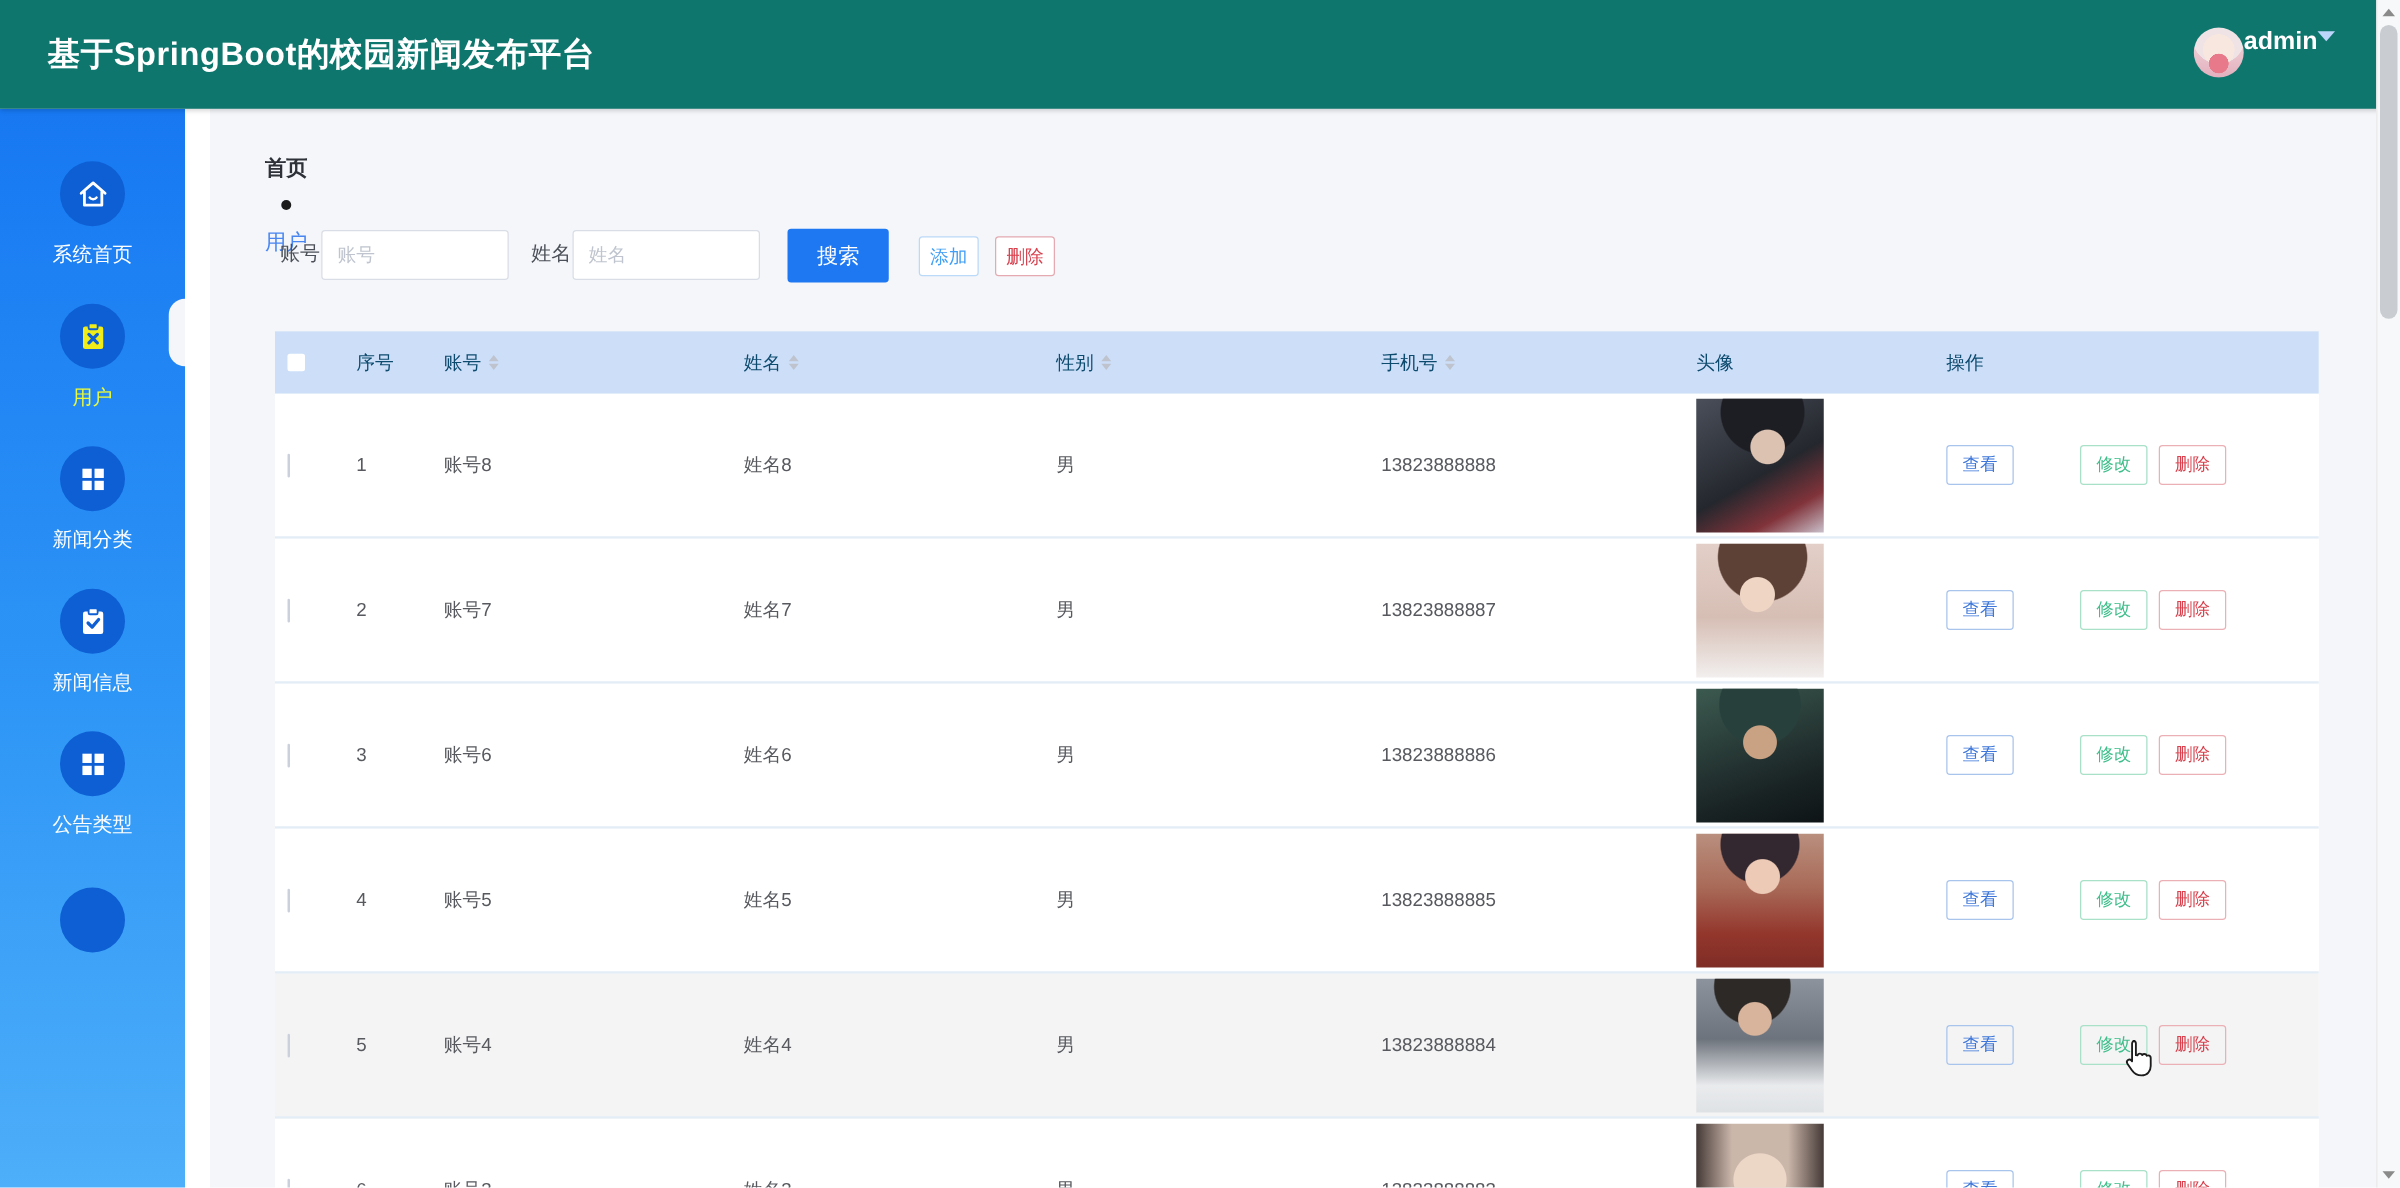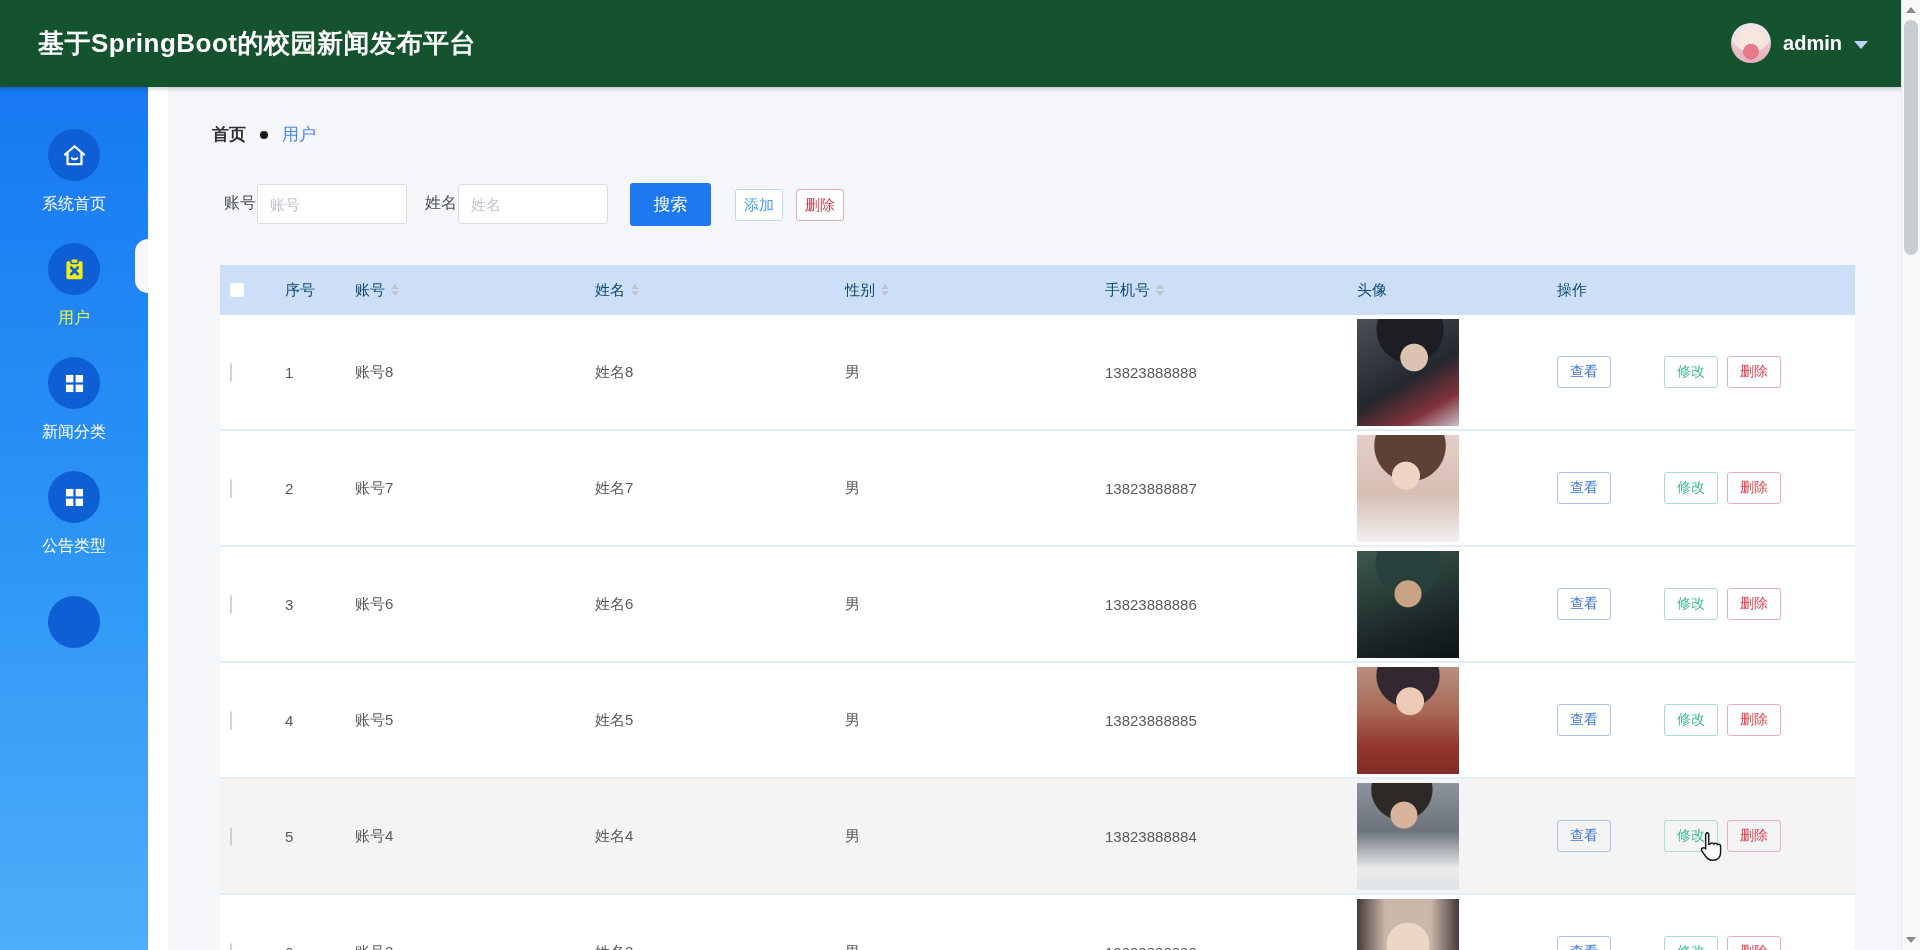--- a/index.html
+++ b/index.html
@@ -1,25 +1,25 @@
 <!DOCTYPE html>
 <html><head>
 <meta charset="utf-8">
 <style>
   * { box-sizing: border-box; margin: 0; padding: 0; }
   html,body { width:1920px; height:950px; overflow:hidden; background:#fff;
     font-family:"Liberation Sans","DejaVu Sans",sans-serif; }
 
   
   .navbar { position:absolute; left:0; top:0; width:1920px; height:87px;
-    background:#14532d; z-index:30; box-shadow:0 2px 4px rgba(0,0,0,.18); }
+    background:#0f766e; z-index:30; box-shadow:0 2px 4px rgba(0,0,0,.18); }
   .navbar-title { position:absolute; left:38px; top:0; height:87px; line-height:87px;
     color:#fff; font-size:26px; font-weight:bold; letter-spacing:.5px; }
   .admin-box { position:absolute; right:52px; top:22px; height:42px;
-    display:flex; align-items:center; gap:12px; cursor:pointer; }
+    display:flex; cursor:pointer; }
   .admin-avatar { width:40px; height:40px; border-radius:50%;
     background:
       radial-gradient(circle at 50% 72%, #e8798a 0 22%, transparent 23%),
       radial-gradient(circle at 50% 45%, #f7e7de 0 42%, transparent 43%),
       radial-gradient(circle at 50% 20%, #efe3e6 0 55%, transparent 56%),
       linear-gradient(180deg,#f3dfe2,#d993a8 160%);
     background-color:#eed7d4; }
   .admin-name { color:#fff; font-size:20px; font-weight:bold; }
   .admin-caret { width:0; height:0; border-left:7px solid transparent;
     border-right:7px solid transparent; border-top:8px solid #BCD6FB; margin-top:3px; }
@@ -35,21 +35,21 @@
   .side-label { margin-top:13px; color:#fff; font-size:16px; }
   .side-item.active .side-label { color:#E9F93B; }
   .notch { position:absolute; right:0; top:152px; width:13px; height:54px;
     background:#F4F6FA; border-radius:28px 0 0 28px; }
 
   
   .content { position:absolute; left:168px; top:87px; width:1752px; height:863px;
     background:#F4F6FA; overflow:hidden; }
 
   .breadcrumb { position:absolute; left:44px; top:36px; display:flex; align-items:center;
-    gap:14px; font-size:17px; }
+    gap:14px; font-size:17px;flex-direction:column; }
   .bc-home { color:#2E3238; font-weight:bold; }
   .bc-dot { width:8px; height:8px; border-radius:50%; background:#1b1b1b; }
   .bc-cur { color:#4A86F0; cursor:pointer; }
 
   
   .form-row { position:absolute; left:0; top:97px; width:100%; height:44px; }
   .form-row .f-label { position:absolute; top:9px; font-size:16px; color:#4B4F57; }
   .lbl-account { left:56px; }
   .lbl-name { left:257px; }
   .f-input { position:absolute; top:0; width:150px; height:40px; border:1px solid #D9DDE6;
@@ -179,20 +179,30 @@
             <rect x="13" y="4.4" width="6.6" height="6.6" fill="#fff"></rect>
             <rect x="4.4" y="13" width="6.6" height="6.6" fill="#fff"></rect>
             <rect x="13" y="13" width="6.6" height="6.6" fill="#fff"></rect>
           </svg>
         </span>
         <span class="side-label">新闻分类</span>
       </div>
       <div class="side-item">
         <span class="side-circle">
           <svg width="27" height="27" viewBox="0 0 24 24">
+            <rect x="4.8" y="4.6" width="14.4" height="16" rx="1.6" fill="#fff"></rect>
+            <rect x="8.8" y="2.4" width="6.4" height="4.2" rx="1" fill="#fff" stroke="#0D5FD3" stroke-width="1.3"></rect>
+            <path d="M8.4 12.8l2.9 2.9 4.6-5.4" fill="none" stroke="#0D5FD3" stroke-width="2.3" stroke-linecap="round" stroke-linejoin="round"></path>
+          </svg>
+        </span>
+        <span class="side-label">新闻信息</span>
+      </div>
+      <div class="side-item">
+        <span class="side-circle">
+          <svg width="27" height="27" viewBox="0 0 24 24">
             <rect x="4.4" y="4.4" width="6.6" height="6.6" fill="#fff"></rect>
             <rect x="13" y="4.4" width="6.6" height="6.6" fill="#fff"></rect>
             <rect x="4.4" y="13" width="6.6" height="6.6" fill="#fff"></rect>
             <rect x="13" y="13" width="6.6" height="6.6" fill="#fff"></rect>
           </svg>
         </span>
         <span class="side-label">公告类型</span>
       </div>
       <div class="side-item">
         <span class="side-circle"></span>

